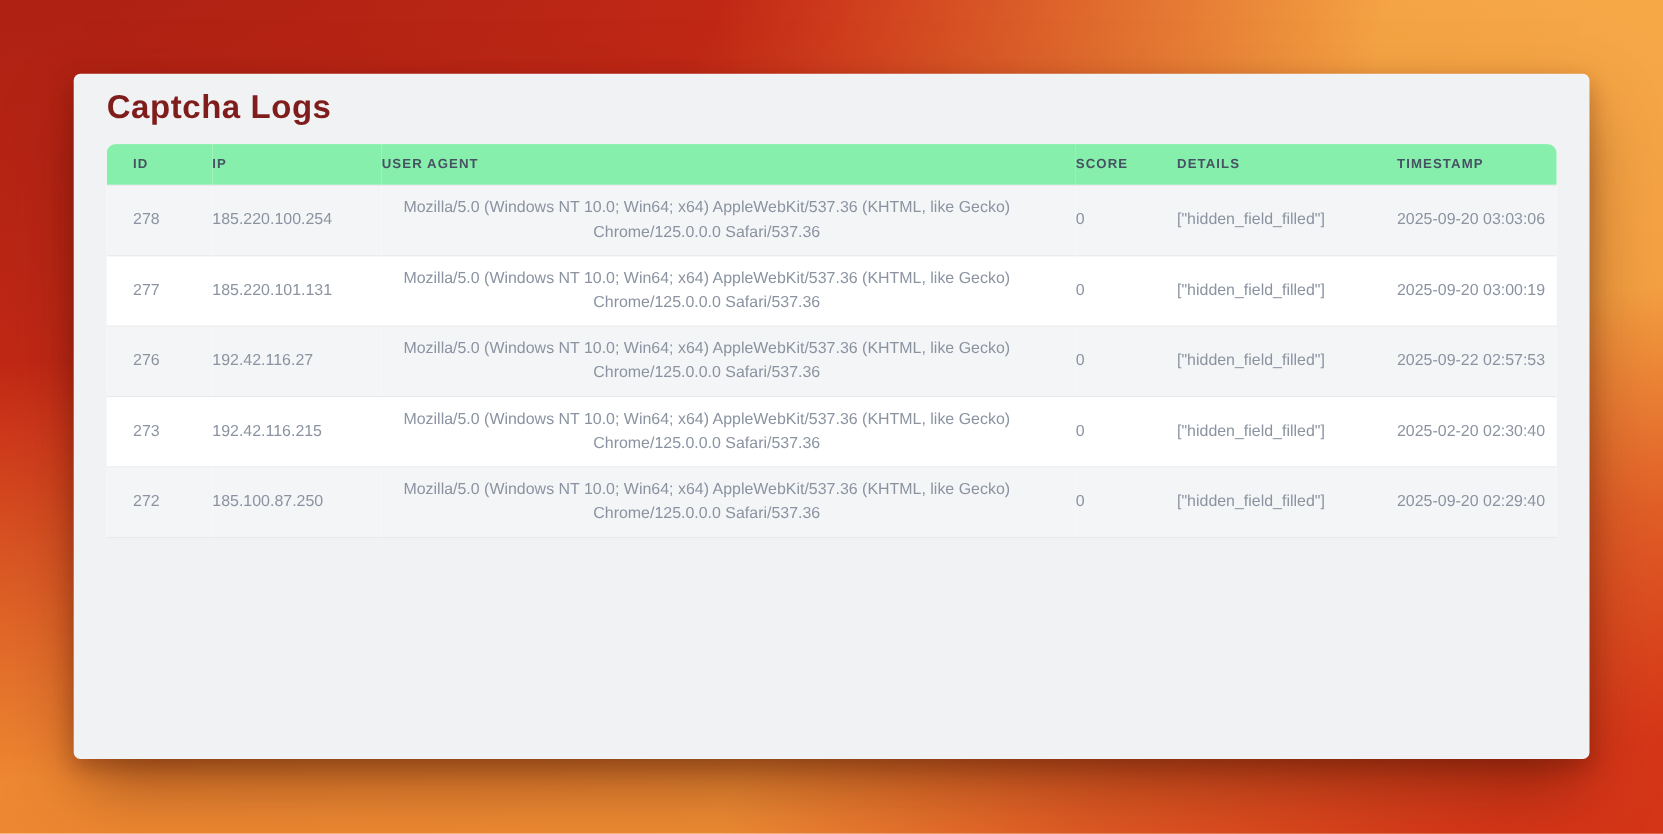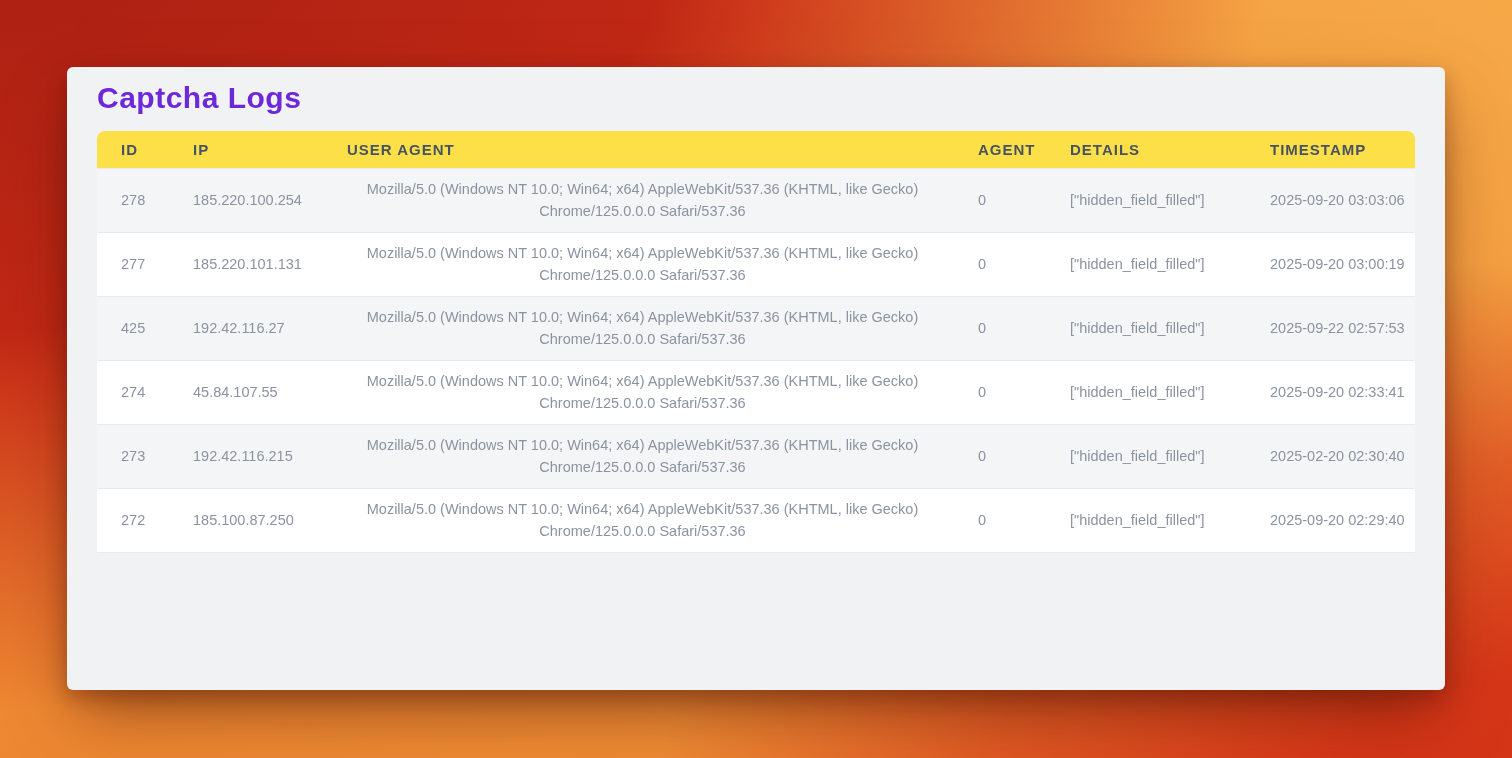--- a/index.html
+++ b/index.html
@@ -34,46 +34,46 @@
     overflow: hidden;
     box-shadow: 0 30px 60px -10px rgba(70, 15, 0, 0.50), 0 8px 20px rgba(70, 15, 0, 0.28);
   }
 
   .page-title {
     margin: 13px 30px 15px 30px;
     font-size: 30px;
     line-height: 36px;
     font-weight: 600;
     letter-spacing: 0.5px;
-    color: #6d28d9;
+    color: #7f1d1d;
   }
 
   .table-wrap {
     margin: 0 30px;
     background: #ffffff;
     border-radius: 8px 8px 0 0;
     overflow: hidden;
   }
 
   table {
     width: 100%;
     border-collapse: collapse;
     table-layout: fixed;
   }
 
   thead th {
     height: 37px;
     padding: 0 16px 0 0;
-    font-size: 15px;
+    font-size: 12px;
     font-weight: 700;
     letter-spacing: 1px;
     text-align: left;
     vertical-align: middle;
     color: #475263;
-    background: #fde047;
+    background: #86efac;
     border-bottom: 1px solid #e7e8ea;
     white-space: nowrap;
   }
 
   tbody td {
     height: 64px;
     padding: 0 16px 0 0;
     font-size: 14.5px;
     line-height: 22px;
     vertical-align: middle;
@@ -103,21 +103,21 @@
           <col style="width:631px">
           <col style="width:92px">
           <col style="width:200px">
           <col style="width:148px">
         </colgroup>
         <thead>
           <tr>
               <th class="col-id">ID</th>
               <th class="col-ip">IP</th>
               <th class="col-user_agent">USER AGENT</th>
-              <th class="col-score">AGENT</th>
+              <th class="col-score">SCORE</th>
               <th class="col-details">DETAILS</th>
               <th class="col-timestamp">TIMESTAMP</th>
             </tr>
         </thead>
         <tbody>
             <tr>
               <td class="cell-id">278</td>
               <td class="cell-ip">185.220.100.254</td>
               <td class="cell-user_agent">Mozilla/5.0 (Windows NT 10.0; Win64; x64) AppleWebKit/537.36 (KHTML, like Gecko) Chrome/125.0.0.0 Safari/537.36</td>
               <td class="cell-score">0</td>
@@ -126,34 +126,26 @@
             </tr>
             <tr>
               <td class="cell-id">277</td>
               <td class="cell-ip">185.220.101.131</td>
               <td class="cell-user_agent">Mozilla/5.0 (Windows NT 10.0; Win64; x64) AppleWebKit/537.36 (KHTML, like Gecko) Chrome/125.0.0.0 Safari/537.36</td>
               <td class="cell-score">0</td>
               <td class="cell-details">["hidden_field_filled"]</td>
               <td class="cell-timestamp">2025-09-20 03:00:19</td>
             </tr>
             <tr>
-              <td class="cell-id">425</td>
+              <td class="cell-id">276</td>
               <td class="cell-ip">192.42.116.27</td>
               <td class="cell-user_agent">Mozilla/5.0 (Windows NT 10.0; Win64; x64) AppleWebKit/537.36 (KHTML, like Gecko) Chrome/125.0.0.0 Safari/537.36</td>
               <td class="cell-score">0</td>
               <td class="cell-details">["hidden_field_filled"]</td>
               <td class="cell-timestamp">2025-09-22 02:57:53</td>
-            </tr>
-            <tr>
-              <td class="cell-id">274</td>
-              <td class="cell-ip">45.84.107.55</td>
-              <td class="cell-user_agent">Mozilla/5.0 (Windows NT 10.0; Win64; x64) AppleWebKit/537.36 (KHTML, like Gecko) Chrome/125.0.0.0 Safari/537.36</td>
-              <td class="cell-score">0</td>
-              <td class="cell-details">["hidden_field_filled"]</td>
-              <td class="cell-timestamp">2025-09-20 02:33:41</td>
             </tr>
             <tr>
               <td class="cell-id">273</td>
               <td class="cell-ip">192.42.116.215</td>
               <td class="cell-user_agent">Mozilla/5.0 (Windows NT 10.0; Win64; x64) AppleWebKit/537.36 (KHTML, like Gecko) Chrome/125.0.0.0 Safari/537.36</td>
               <td class="cell-score">0</td>
               <td class="cell-details">["hidden_field_filled"]</td>
               <td class="cell-timestamp">2025-02-20 02:30:40</td>
             </tr>
             <tr>

